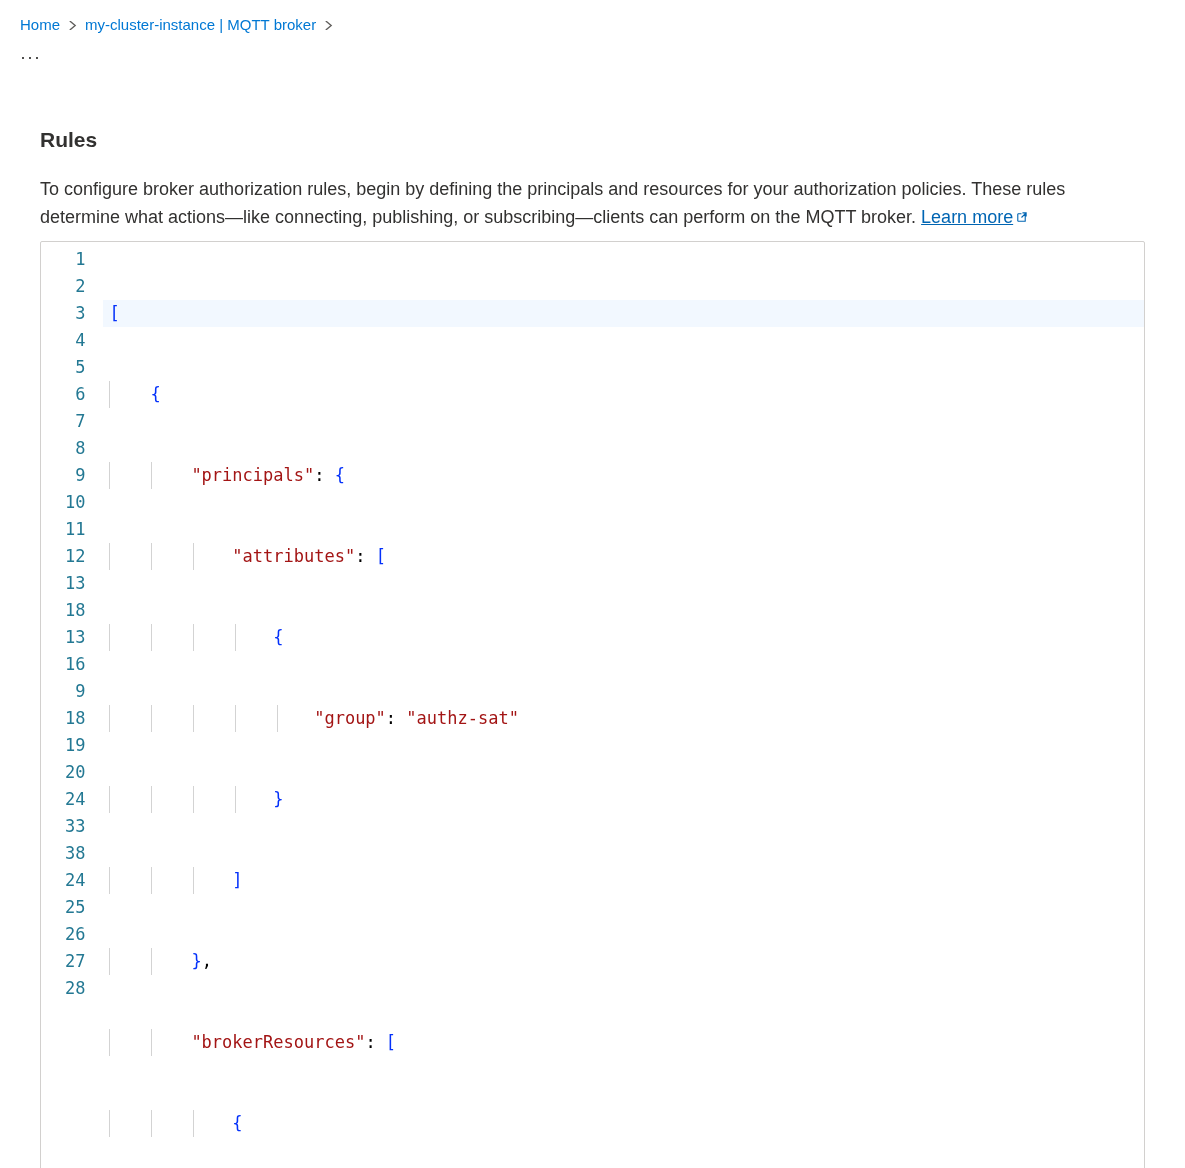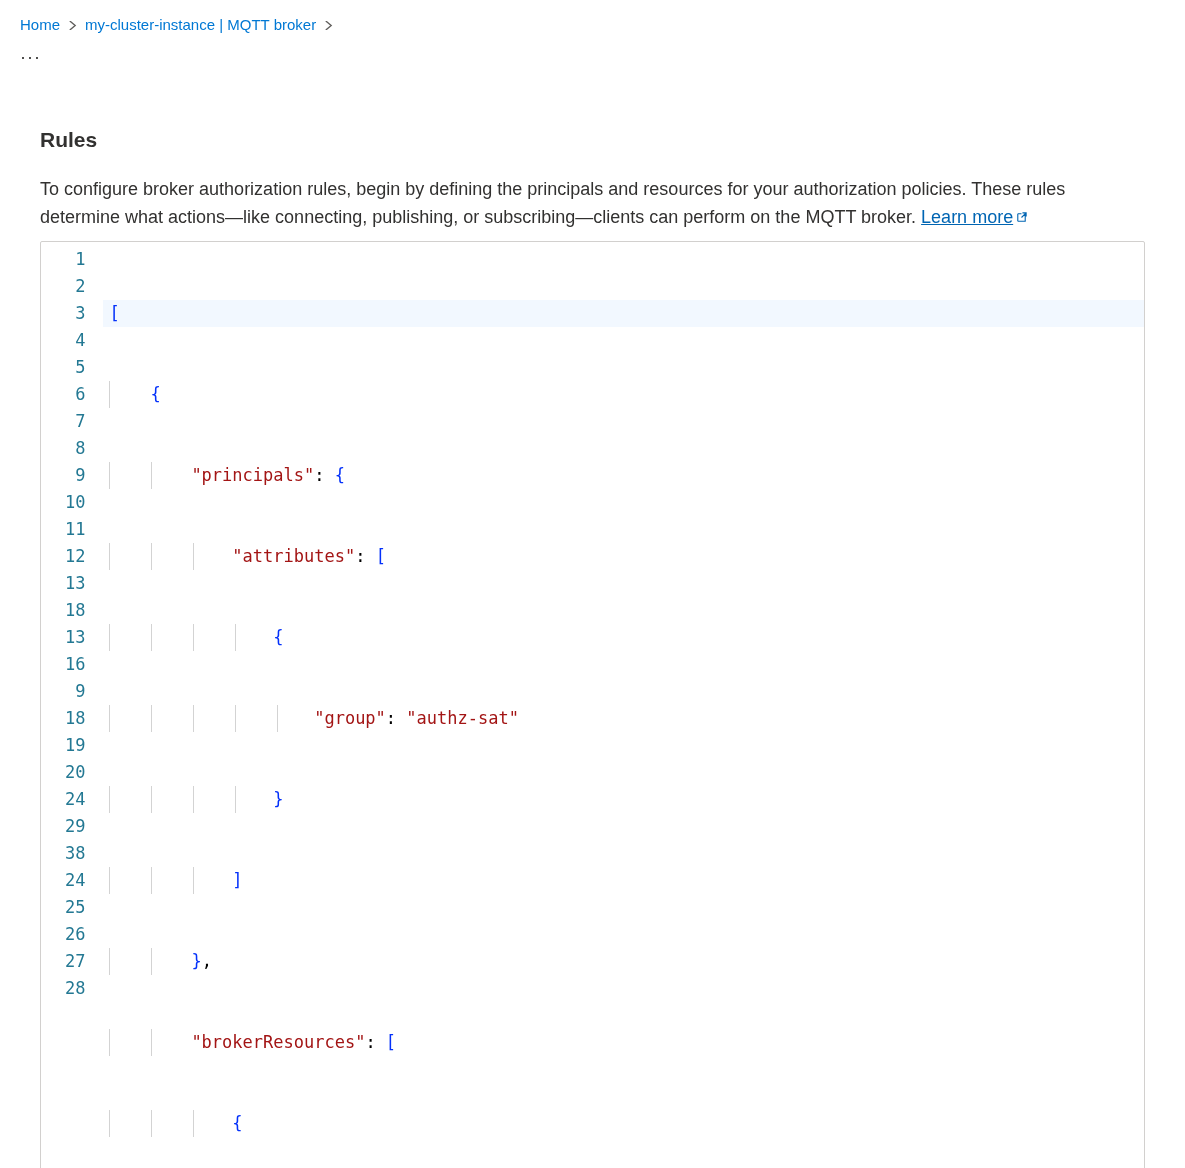--- a/index.html
+++ b/index.html
@@ -167,21 +167,21 @@
         <div class="gutter-line">12</div>
         <div class="gutter-line">13</div>
         <div class="gutter-line">18</div>
         <div class="gutter-line">13</div>
         <div class="gutter-line">16</div>
         <div class="gutter-line">9</div>
         <div class="gutter-line">18</div>
         <div class="gutter-line">19</div>
         <div class="gutter-line">20</div>
         <div class="gutter-line">24</div>
-        <div class="gutter-line">29</div>
+        <div class="gutter-line">33</div>
         <div class="gutter-line">38</div>
         <div class="gutter-line">24</div>
         <div class="gutter-line">25</div>
         <div class="gutter-line">26</div>
         <div class="gutter-line">27</div>
         <div class="gutter-line">28</div>
       </div>
     <div class="code">
       <div class="code-line cursor-line"><span class="tok-bracket">[</span></div>
       <div class="code-line"><span class="indent-guide" style="left:0"></span>    <span class="tok-bracket">{</span></div>

